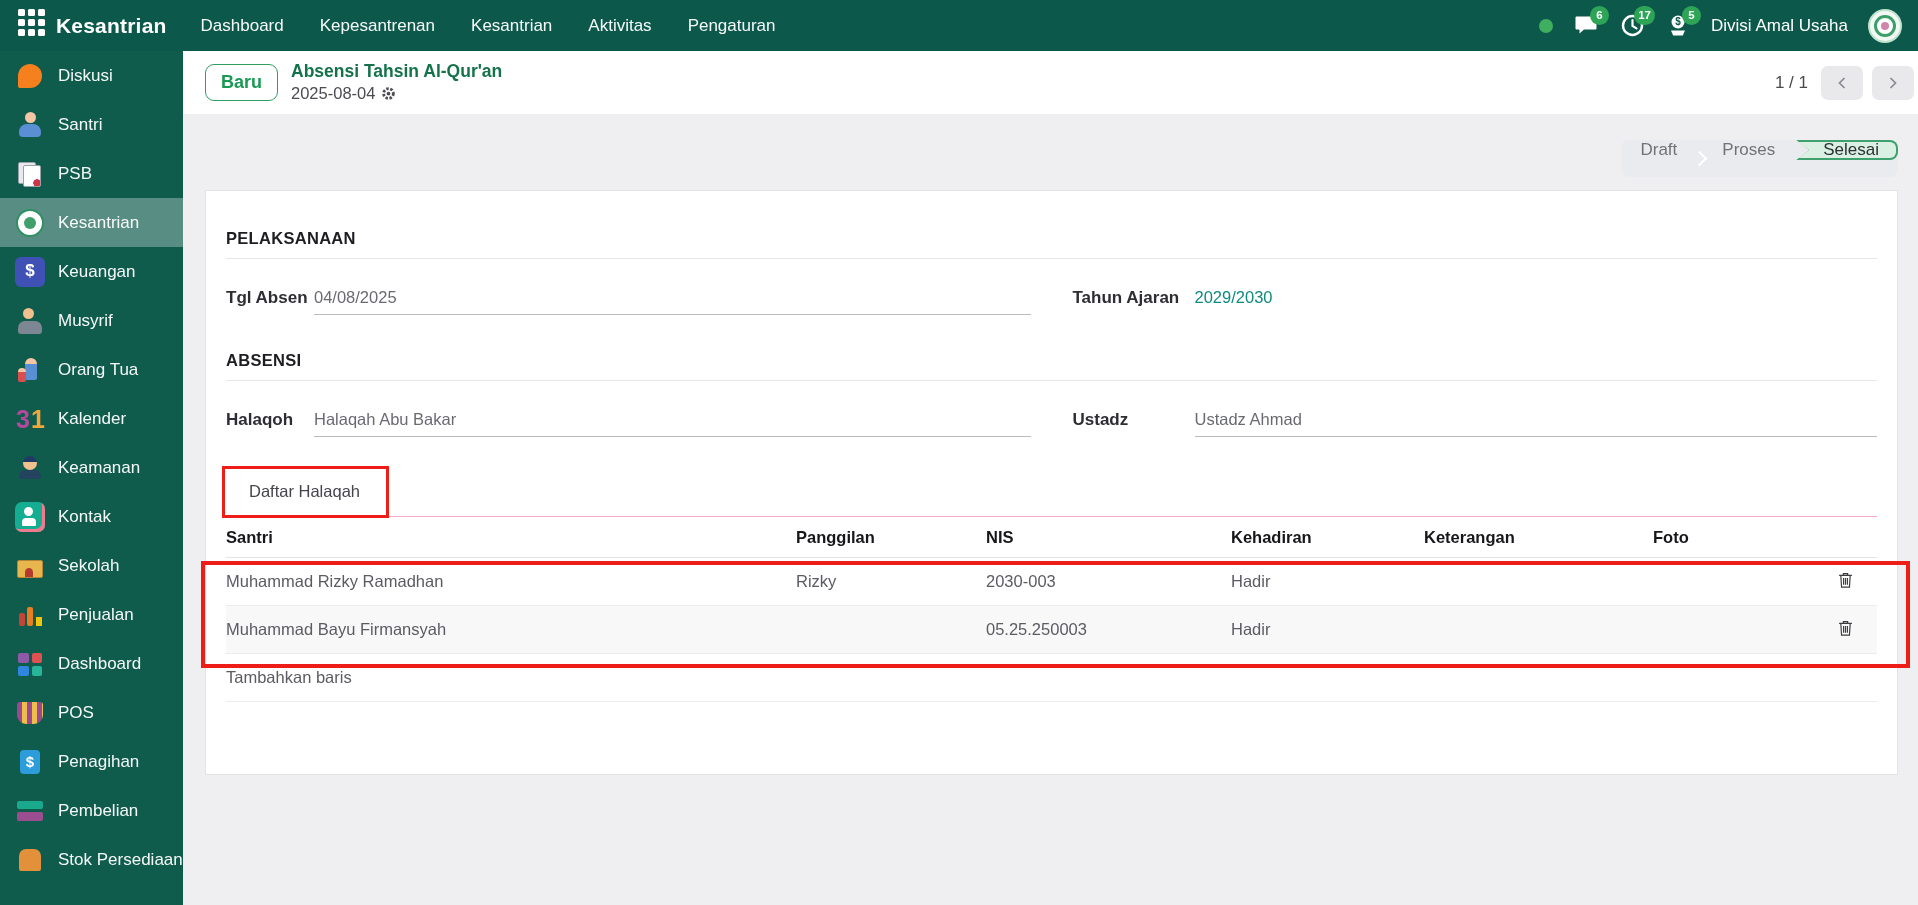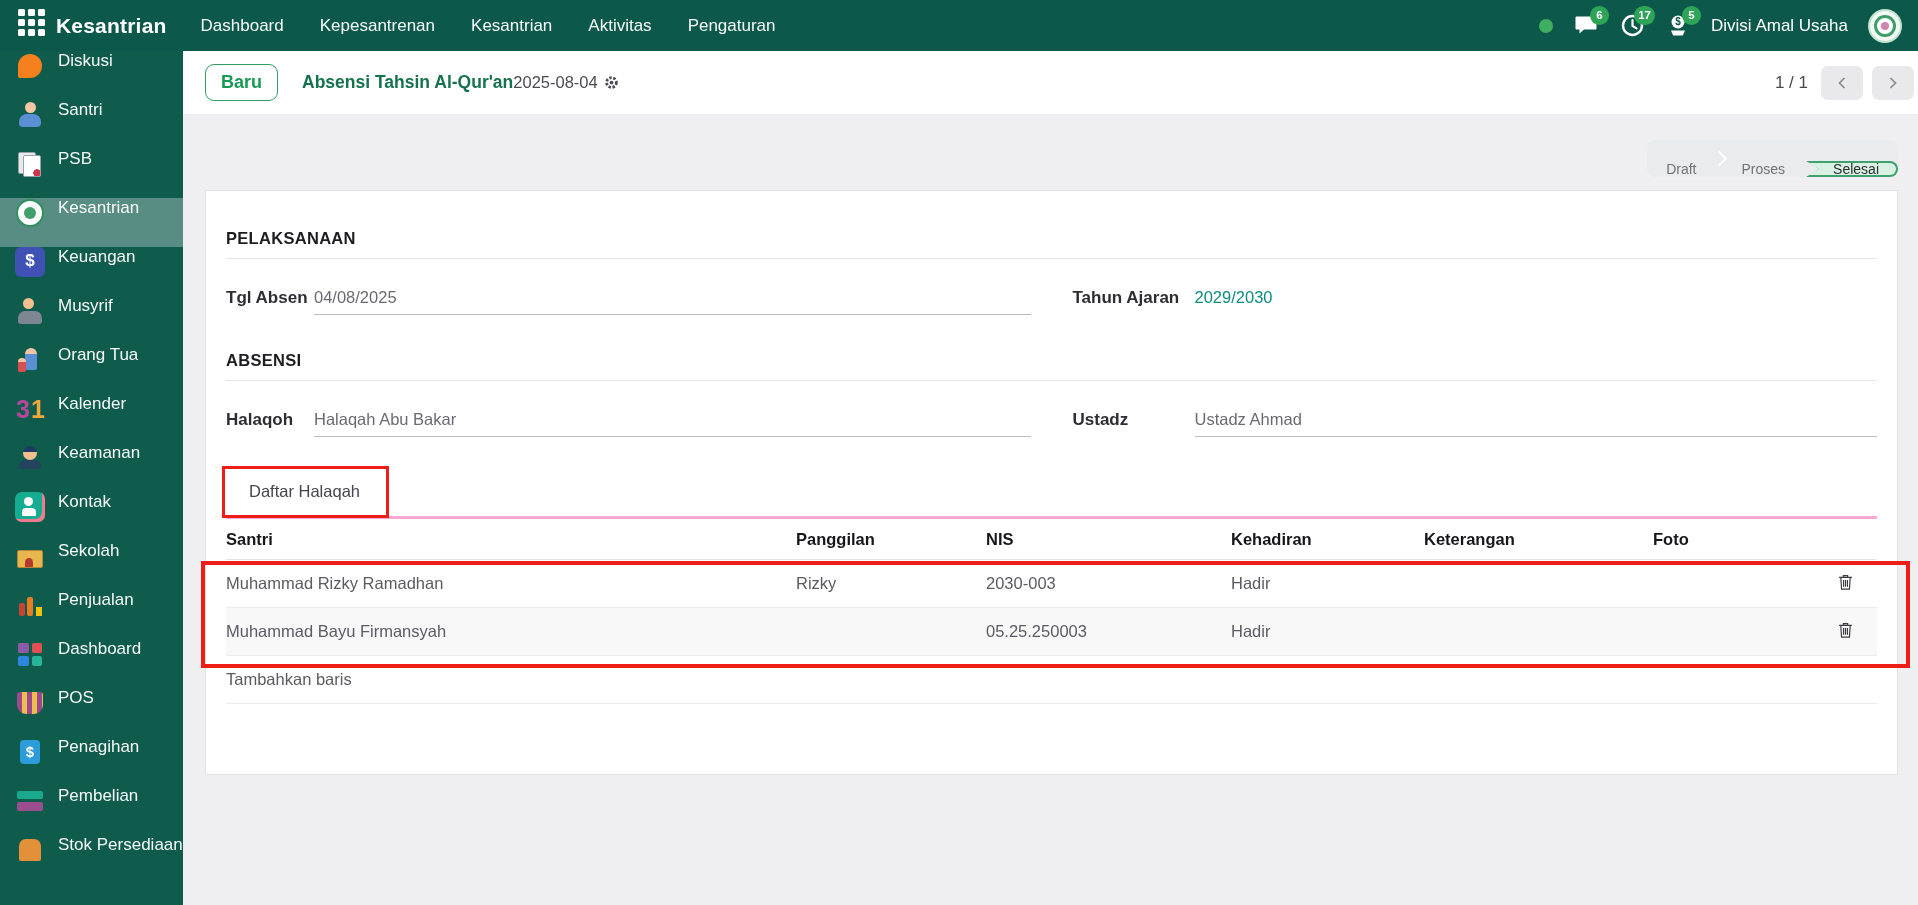--- a/index.html
+++ b/index.html
@@ -28,21 +28,21 @@
     background:#2ea457;color:#fff;font-size:11.5px;font-weight:bold;display:flex;align-items:center;justify-content:center;
     padding:0 4px;box-sizing:border-box;
   }
   .nav-user{font-size:17px;cursor:pointer}
   .avatar{width:34px;height:34px;border-radius:50%;background:#f2f8f3;border:2px solid #bfe3cd;position:relative;cursor:pointer;box-sizing:border-box}
   .avatar::after{content:'';position:absolute;inset:4px;border:3px solid #3c9e68;border-radius:50%;background:#fff;box-sizing:border-box}
   .avatar::before{content:'';position:absolute;inset:11px;background:#cf86ad;border-radius:50%;z-index:2}
 
   
   .sidebar{position:absolute;top:51px;left:0;bottom:0;width:183px;background:#0f5c4d;z-index:20;overflow:hidden}
-  .side-item{height:49px;display:flex;align-items:flex-start;gap:13px;padding-left:15px;color:rgba(255,255,255,.96);
+  .side-item{height:49px;display:flex;align-items:center;gap:13px;padding-left:15px;color:rgba(255,255,255,.96);
     font-size:17px;cursor:pointer;white-space:nowrap}
   .side-item.active{background:rgba(255,255,255,.30)}
   .ic{width:30px;height:30px;position:relative;flex:none}
   .ic::before,.ic::after{content:'';position:absolute}
   .ic-diskusi::before{inset:3px;background:#f7801e;border-radius:55% 55% 55% 12%}
   .ic-santri::before{width:11px;height:11px;background:#f3c6a5;border-radius:50%;top:2px;left:10px}
   .ic-santri::after{width:22px;height:13px;background:#5b8fd4;border-radius:8px 8px 4px 4px;bottom:3px;left:4px}
   .ic-psb::before{width:16px;height:20px;background:#e8e8ee;border:1px solid #98a0a8;left:3px;top:3px;border-radius:2px}
   .ic-psb::after{width:16px;height:20px;border:1px solid #98a0a8;left:8px;top:6px;border-radius:2px;
     background:#fff radial-gradient(circle at 13px 17px,#cf3449 3.5px,transparent 4px)}
@@ -78,51 +78,51 @@
   .ic-pembelian::after{left:2px;top:16px;width:26px;height:9px;background:#9a4d8f;border-radius:2px}
   .ic-stok::before{inset:4px;background:#e2903a;border-radius:7px 7px 2px 2px}
 
   
   .main{position:absolute;left:183px;top:51px;right:0;bottom:0;background:#efeff1}
   .crumbbar{height:63px;background:#fff;display:flex;align-items:center;padding:0 4px 0 22px}
   .btn-new{
     border:1px solid #2f9e62;color:#189a54;font-weight:bold;font-size:18px;background:#fff;
     border-radius:9px;padding:7px 15px;cursor:pointer;font-family:inherit;
   }
-  .crumb-col{display:flex;flex-direction:row;margin-left:24px;line-height:1.25}
+  .crumb-col{display:flex;flex-direction:column;margin-left:13px;line-height:1.25}
   .crumb-title{color:#15734c;font-weight:bold;font-size:17.5px;cursor:pointer}
   .crumb-record{color:#4b4b52;font-size:16.5px;display:flex;align-items:center;gap:6px}
   .gear-btn{cursor:pointer;display:inline-flex}
   .pager{margin-left:auto;display:flex;align-items:center;gap:9px}
   .pager-count{color:#4a4a50;font-size:17px;margin-right:4px}
   .pager-btn{width:42px;height:34px;background:#e9e9ec;border:none;border-radius:7px;display:flex;align-items:center;justify-content:center;cursor:pointer}
 
   .content{padding:0 20px 0 22px}
   .status-row{display:flex;justify-content:flex-end;margin:26px 0 13px 0}
-  .statusbar{display:inline-flex;background:#e9ebee;border-radius:8px;height:37px;align-items:flex-end;font-size:14px}
+  .statusbar{display:inline-flex;background:#e9ebee;border-radius:8px;height:37px;align-items:flex-start;font-size:17px}
   .step{display:flex;align-items:center;padding:0 19px;color:#6f7377;cursor:pointer}
   .step-sep{width:9px;height:9px;border-top:2px solid #fff;border-right:2px solid #fff;transform:rotate(45deg);align-self:center;margin:0 -2px}
   .step-active{position:relative;display:flex;align-items:center;margin-left:2px;cursor:pointer}
   .sa-outer{position:absolute;inset:0;background:#3fa16e;clip-path:polygon(0 0,13px 50%,0 100%,100% 100%,100% 0);border-radius:0 8px 8px 0}
   .sa-inner{position:absolute;inset:2px 2px 2px 0;background:#d9f0e2;clip-path:polygon(2px 0,13px 50%,2px 100%,100% 100%,100% 0);border-radius:0 6px 6px 0}
   .sa-label{position:relative;z-index:2;color:#2c3034;font-weight:normal;padding:0 19px 0 27px}
 
   .sheet{background:#fff;border:1px solid #e3e3e6;min-height:585px;padding:38px 20px 30px 20px;box-sizing:border-box}
   .section-title{font-size:16.5px;font-weight:bold;color:#1d1d22;letter-spacing:.3px}
   .section-rule{border:none;border-top:1px solid #e6e6e9;margin:10px 0 0 0}
   .field-row{display:flex;justify-content:space-between;margin-top:27px}
   .field-group{display:flex;align-items:flex-start;width:calc(50% - 21px)}
   .field-label{font-size:17px;font-weight:bold;color:#2d2d33;flex:none;padding-top:2px}
   .fl-left{width:88px}
   .fl-right{width:122px}
   .field-value{flex:1;font-size:16.5px;color:#6a6a72;border-bottom:1px solid #b9bcc0;padding:2px 0 7px 0;cursor:text}
   .field-value.link{color:#0d8b80;border-bottom-color:transparent;cursor:pointer}
   .mt-section{margin-top:36px}
 
-  .notebook{margin-top:30px;border-bottom:3px solid #f9a8d4}
+  .notebook{margin-top:30px;border-bottom:1px solid #f9a8d4}
   .tab{display:inline-block;padding:15px 23px;font-size:16.5px;color:#45454c;cursor:pointer}
 
   table.grid{border-collapse:collapse;width:100%;table-layout:fixed}
   table.grid th{
     text-align:left;font-size:16.5px;color:#17171b;font-weight:bold;height:40px;
     border-bottom:1px solid #e4e4e8;padding:0;vertical-align:middle;
   }
   table.grid td{
     font-size:16.5px;color:#5c5b63;height:47px;border-bottom:1px solid #ececef;padding:0;vertical-align:middle;cursor:pointer;
   }

